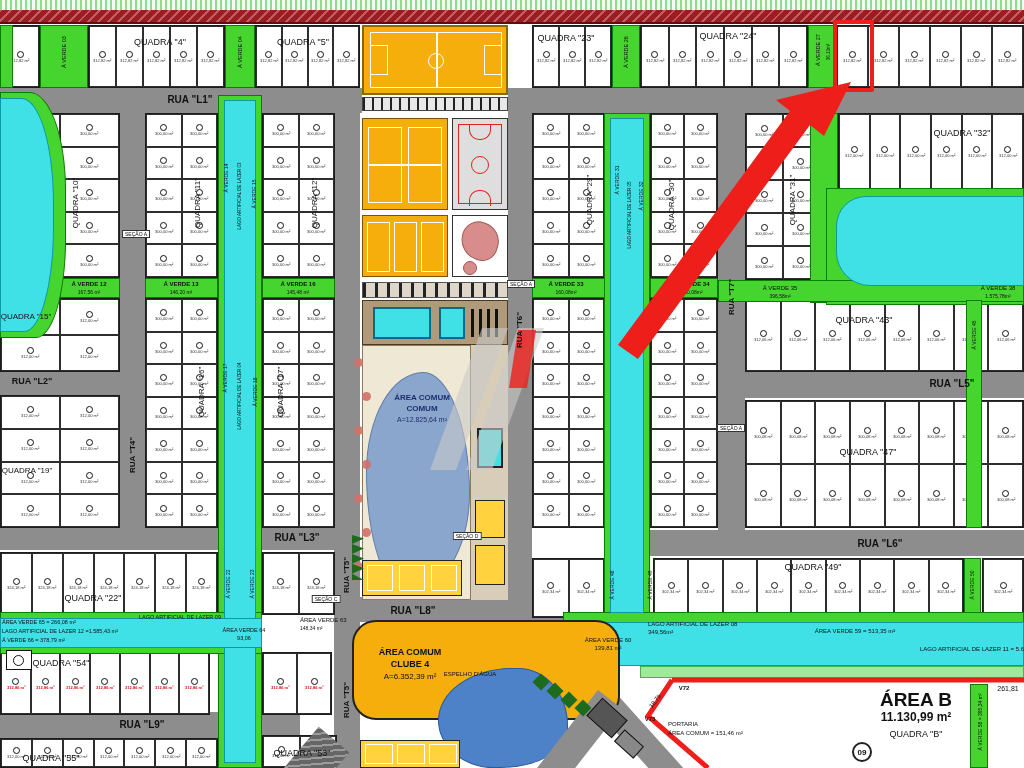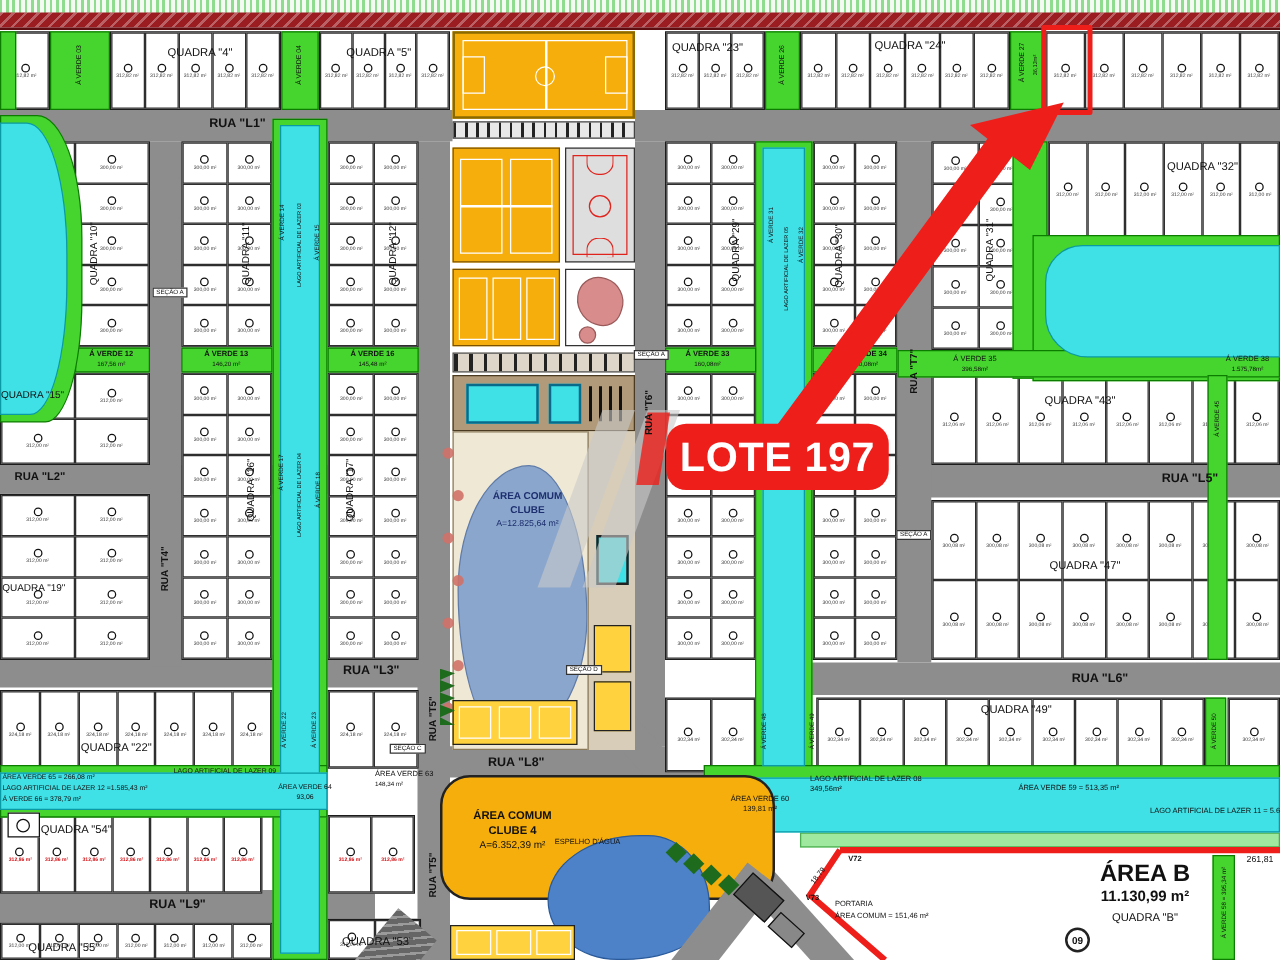--- a/index.html
+++ b/index.html
@@ -1186,21 +1186,21 @@
       <span class="maplabel" style="left: 974px; top: 335px; font-size: 5px; color: rgb(17, 17, 17); transform: translate(-50%, -50%) rotate(-90deg);">Á VERDE 45</span>
       <span class="maplabel" style="left: 880px; top: 543px; font-size: 10px; color: rgb(17, 17, 17); font-weight: 700; transform: translate(-50%, -50%);">RUA "L6"</span>
       <span class="maplabel" style="left: 813px; top: 567px; font-size: 9px; color: rgb(17, 17, 17); transform: translate(-50%, -50%);">QUADRA "49"</span>
       <span class="maplabel" style="left: 612px; top: 585px; font-size: 5px; color: rgb(17, 17, 17); transform: translate(-50%, -50%) rotate(-90deg);">Á VERDE 48</span>
       <span class="maplabel" style="left: 650px; top: 585px; font-size: 5px; color: rgb(17, 17, 17); transform: translate(-50%, -50%) rotate(-90deg);">Á VERDE 49</span>
       <span class="maplabel" style="left: 972px; top: 585px; font-size: 5px; color: rgb(17, 17, 17); transform: translate(-50%, -50%) rotate(-90deg);">Á VERDE 50</span>
       <span class="maplabel" style="left: 413px; top: 610px; font-size: 10px; color: rgb(17, 17, 17); font-weight: 700; transform: translate(-50%, -50%);">RUA "L8"</span>
       <span class="maplabel" style="left: 300px; top: 620px; font-size: 6px; color: rgb(17, 17, 17); transform: translate(0px, -50%);">ÁREA VERDE 63</span>
       <span class="maplabel" style="left: 300px; top: 628px; font-size: 5px; color: rgb(17, 17, 17); transform: translate(0px, -50%);">148,34 m²</span>
       <span class="maplabel" style="left: 422px; top: 397px; font-size: 8px; color: rgb(28, 47, 110); font-weight: 700; transform: translate(-50%, -50%);">ÁREA COMUM</span>
-      <span class="maplabel" style="left: 422px; top: 408px; font-size: 8px; color: rgb(28, 47, 110); font-weight: 700; transform: translate(-50%, -50%);">CLUBE</span>
+      <span class="maplabel" style="left: 422px; top: 408px; font-size: 8px; color: rgb(28, 47, 110); font-weight: 700; transform: translate(-50%, -50%);">COMUM</span>
       <span class="maplabel" style="left: 422px; top: 419px; font-size: 7px; color: rgb(28, 47, 110); transform: translate(-50%, -50%);">A=12.825,64 m²</span>
       <span class="maplabel" style="left: 410px; top: 652px; font-size: 9px; color: rgb(17, 17, 17); font-weight: 700; transform: translate(-50%, -50%);">ÁREA COMUM</span>
       <span class="maplabel" style="left: 410px; top: 664px; font-size: 9px; color: rgb(17, 17, 17); font-weight: 700; transform: translate(-50%, -50%);">CLUBE 4</span>
       <span class="maplabel" style="left: 410px; top: 676px; font-size: 8px; color: rgb(17, 17, 17); transform: translate(-50%, -50%);">A=6.352,39 m²</span>
       <span class="maplabel" style="left: 470px; top: 674px; font-size: 6px; color: rgb(17, 17, 17); transform: translate(-50%, -50%);">ESPELHO D'ÁGUA</span>
       <span class="maplabel" style="left: 93px; top: 598px; font-size: 9px; color: rgb(17, 17, 17); transform: translate(-50%, -50%);">QUADRA "22"</span>
       <span class="maplabel" style="left: 2px; top: 622px; font-size: 5.5px; color: rgb(17, 17, 17); transform: translate(0px, -50%);">ÁREA VERDE 65 = 266,08 m²</span>
       <span class="maplabel" style="left: 2px; top: 631px; font-size: 5.5px; color: rgb(17, 17, 17); transform: translate(0px, -50%);">LAGO ARTIFICIAL DE LAZER 12 =1.585,43 m²</span>
       <span class="maplabel" style="left: 2px; top: 640px; font-size: 5.5px; color: rgb(17, 17, 17); transform: translate(0px, -50%);">Á VERDE 66 = 378,79 m²</span>
       <span class="maplabel" style="left: 180px; top: 617px; font-size: 5.5px; color: rgb(17, 17, 17); transform: translate(-50%, -50%);">LAGO ARTIFICIAL DE LAZER 09</span>
@@ -1229,14 +1229,13 @@
       <span class="maplabel" style="left: 916px; top: 734px; font-size: 9px; color: rgb(17, 17, 17); transform: translate(-50%, -50%);">QUADRA "B"</span>
       <span class="maplabel" style="left: 980px; top: 722px; font-size: 5px; color: rgb(17, 17, 17); transform: translate(-50%, -50%) rotate(-90deg);">Á VERDE 58 = 395,34 m²</span>
       <span class="maplabel" style="left: 862px; top: 752px; font-size: 8px; color: rgb(17, 17, 17); font-weight: 700; transform: translate(-50%, -50%); width: 20px; height: 20px; border: 2px solid rgb(34, 34, 34); border-radius: 50%; display: flex; align-items: center; justify-content: center; background: rgb(255, 255, 255);">09</span>
     </div>
 
   <svg class="arr" width="1024" height="768">
     <polygon id="arrowP" points="618,345 638,359 810,125 824,136 851,82 776,100 790,111" fill="#ee1f1a"></polygon>
   </svg>
 
   <div id="target"></div>
-  <div id="badge">LOTE 197</div>
 </div>
 
 </body></html>

